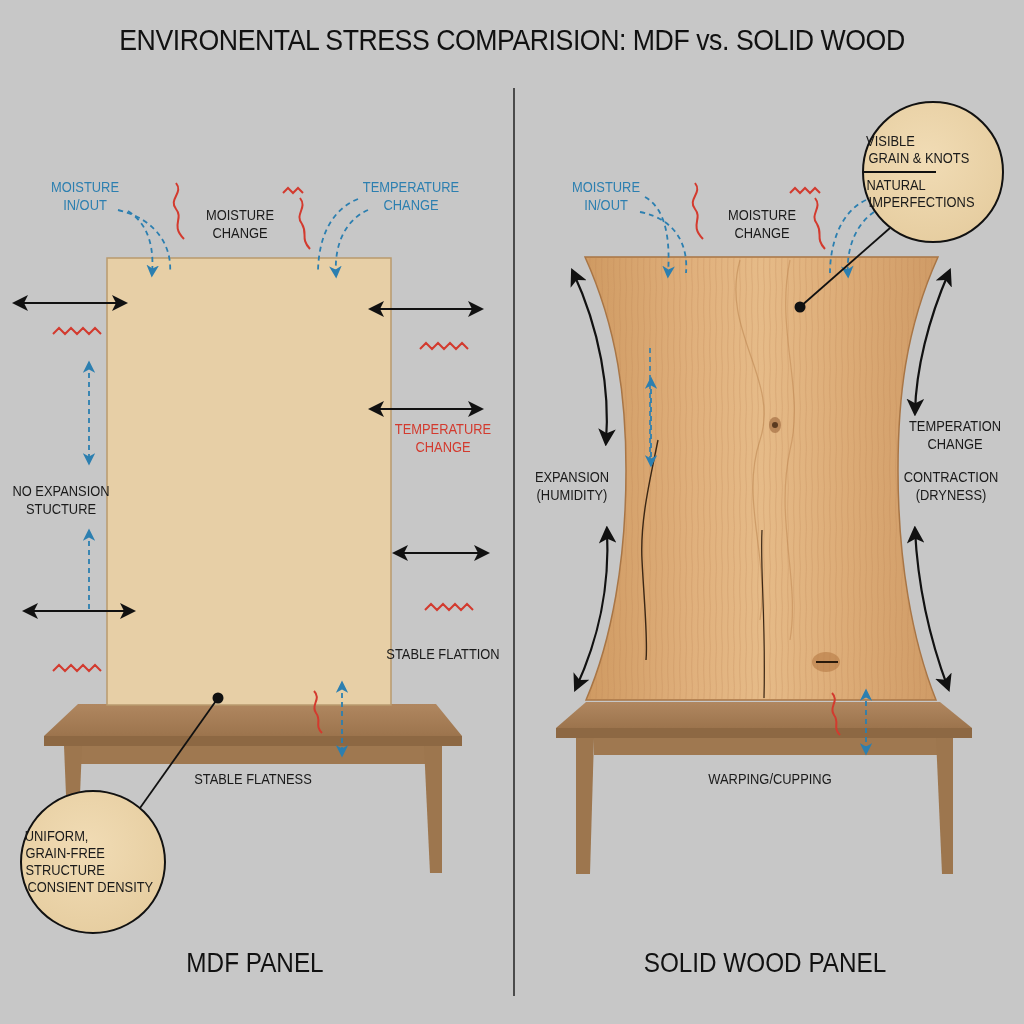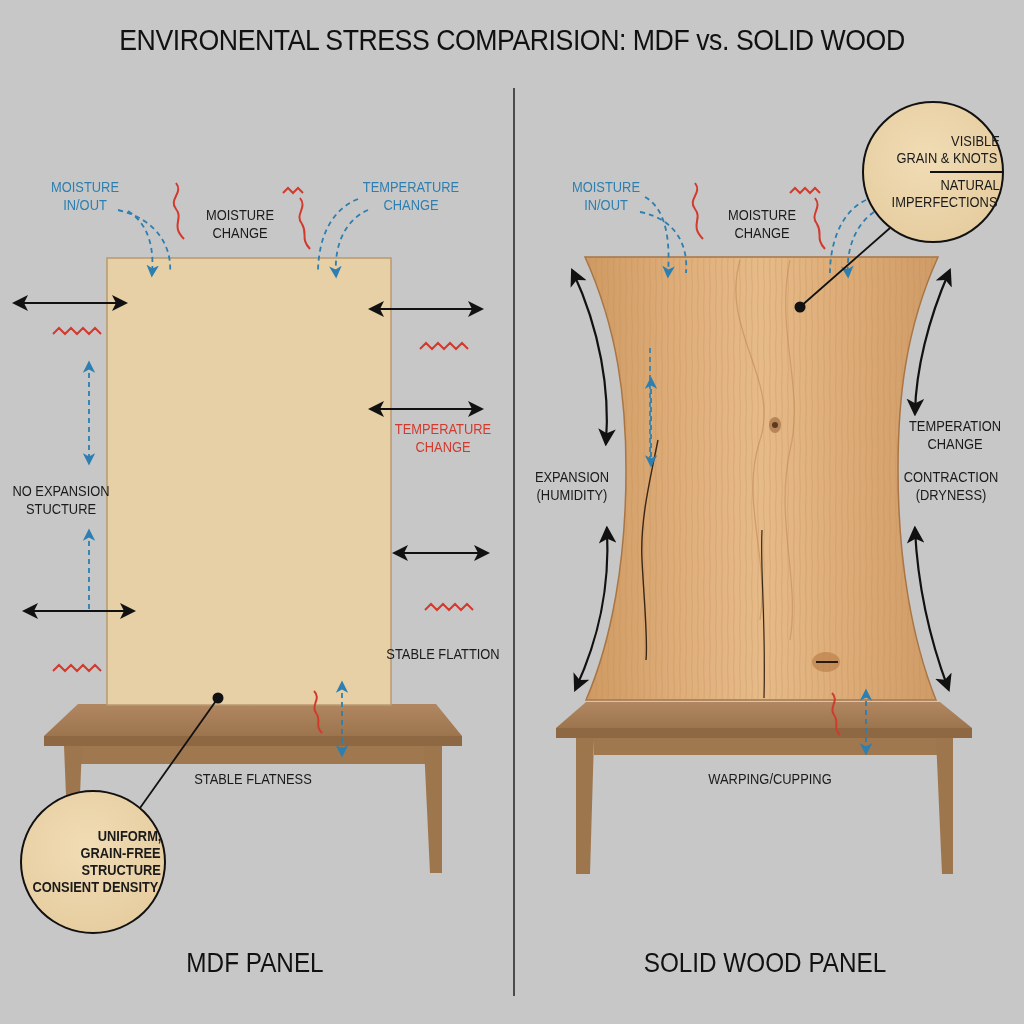--- a/index.html
+++ b/index.html
@@ -21,21 +21,21 @@
     }
     .blue { color: #2c7fb0; }
     .red { color: #d33a2e; }
     .panel-title {
       font-size: 27px; color: #111; text-align: center;
       transform: scaleX(0.9); white-space: nowrap;
     }
     .callout {
       border-radius: 50%; border: 2px solid #111;
       background: radial-gradient(circle at 45% 40%, #f1dcb5, #e3c99a);
-      display: flex; flex-direction: column; align-items: flex-end; justify-content: center;
+      display: flex; flex-direction: column; align-items: flex-start; justify-content: center;
       text-align: center; color: #1a1a1a; font-size: 14px; line-height: 17px;
     }
     .callout span { display: block; transform: scaleX(0.92); white-space: nowrap; }
     .callout .rule { width: 72px; height: 1.5px; background: #111; margin: 4px 0; }
     svg { position: absolute; left: 0; top: 0; }
   </style>
 </head>
 <body>
 
 <svg width="1024" height="1024" viewBox="0 0 1024 1024">
@@ -156,21 +156,21 @@
   <div>TEMPERATURE</div>
   <div>CHANGE</div>
 </div>
 <div class="abs lbl" style="left:6px;top:482px;width:110px;">
   <div>NO EXPANSION</div>
   <div>STUCTURE</div>
 </div>
 <div class="abs lbl" style="left:380px;top:645px;width:126px;">STABLE FLATTION</div>
 <div class="abs lbl" style="left:188px;top:770px;width:130px;">STABLE FLATNESS</div>
 
-<div class="abs callout" style="left:20px;top:790px;width:142px;height:140px;font-weight:bold;">
+<div class="abs callout" style="left:20px;top:790px;width:142px;height:140px;">
   <span>UNIFORM,</span>
   <span>GRAIN-FREE</span>
   <span>STRUCTURE</span>
   <span>CONSIENT DENSITY</span>
 </div>
 
 <div class="abs panel-title" style="left:150px;top:948px;width:210px;">MDF PANEL</div>
 
 <div class="abs lbl blue" style="left:565px;top:178px;width:82px;">
   <div>MOISTURE</div>

